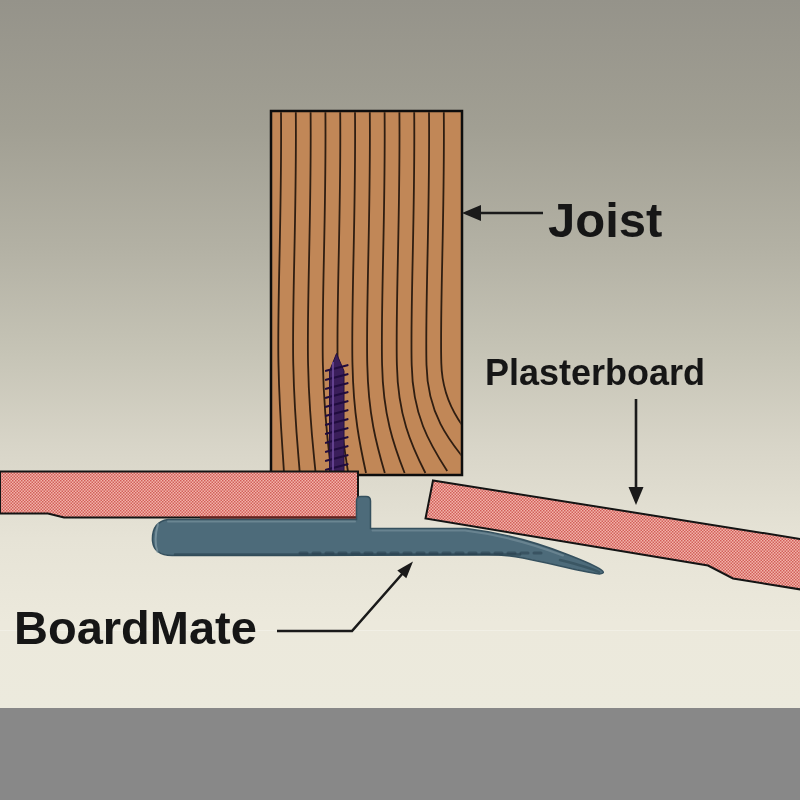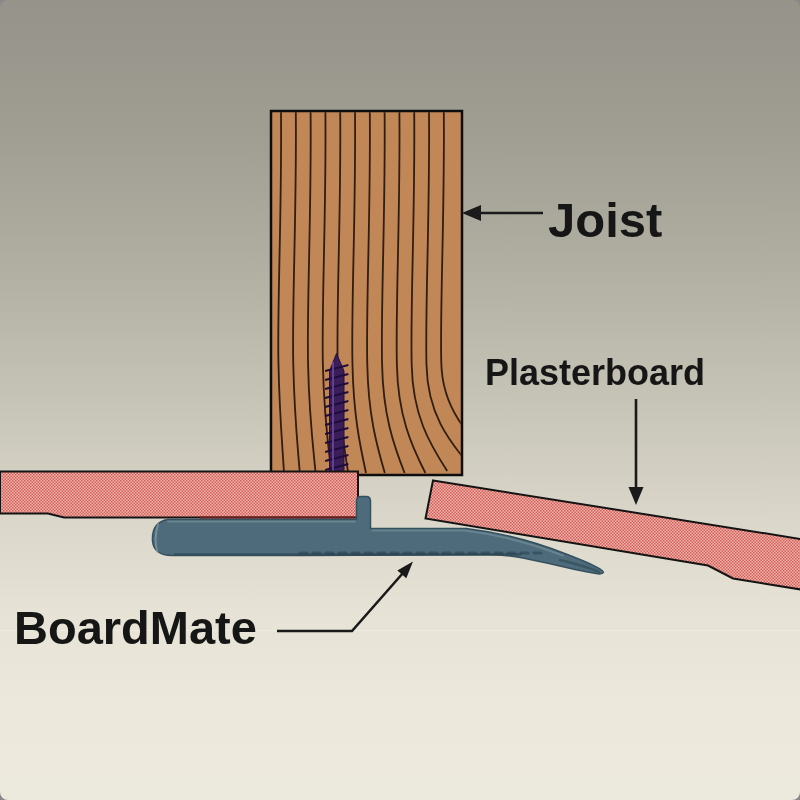--- a/index.html
+++ b/index.html
@@ -1,20 +1,19 @@
 <!DOCTYPE html>
 <html><head>
 <meta charset="utf-8">
 <style>
   html,body{margin:0;padding:0;background:#888;}
   #stage{
-    position:relative;width:800px;height:800px;overflow:hidden;
+    position:relative;width:800px;height:708px;overflow:hidden;
     background:linear-gradient(180deg,#95938a 0%,#a19f93 18%,#b3b1a4 35%,#c6c4b6 50%,#d8d5c8 63%,#e6e3d6 76%,#ece9dc 88%,#eceadd 100%);
     font-family:"Liberation Sans", sans-serif;
-    border-radius:8px;
   }
   #seam{position:absolute;left:0;top:630px;width:800px;height:1px;background:rgba(255,255,255,.28);}
   svg{position:absolute;left:0;top:0;}
   .lbl{position:absolute;font-weight:700;color:#161616;white-space:nowrap;line-height:1;}
   #lbl-joist{left:548px;top:196px;font-size:49px;}
   #lbl-plaster{left:485px;top:355px;font-size:36px;}
   #lbl-boardmate{left:14px;top:604px;font-size:47px;}
 </style>
 </head>
 <body>

